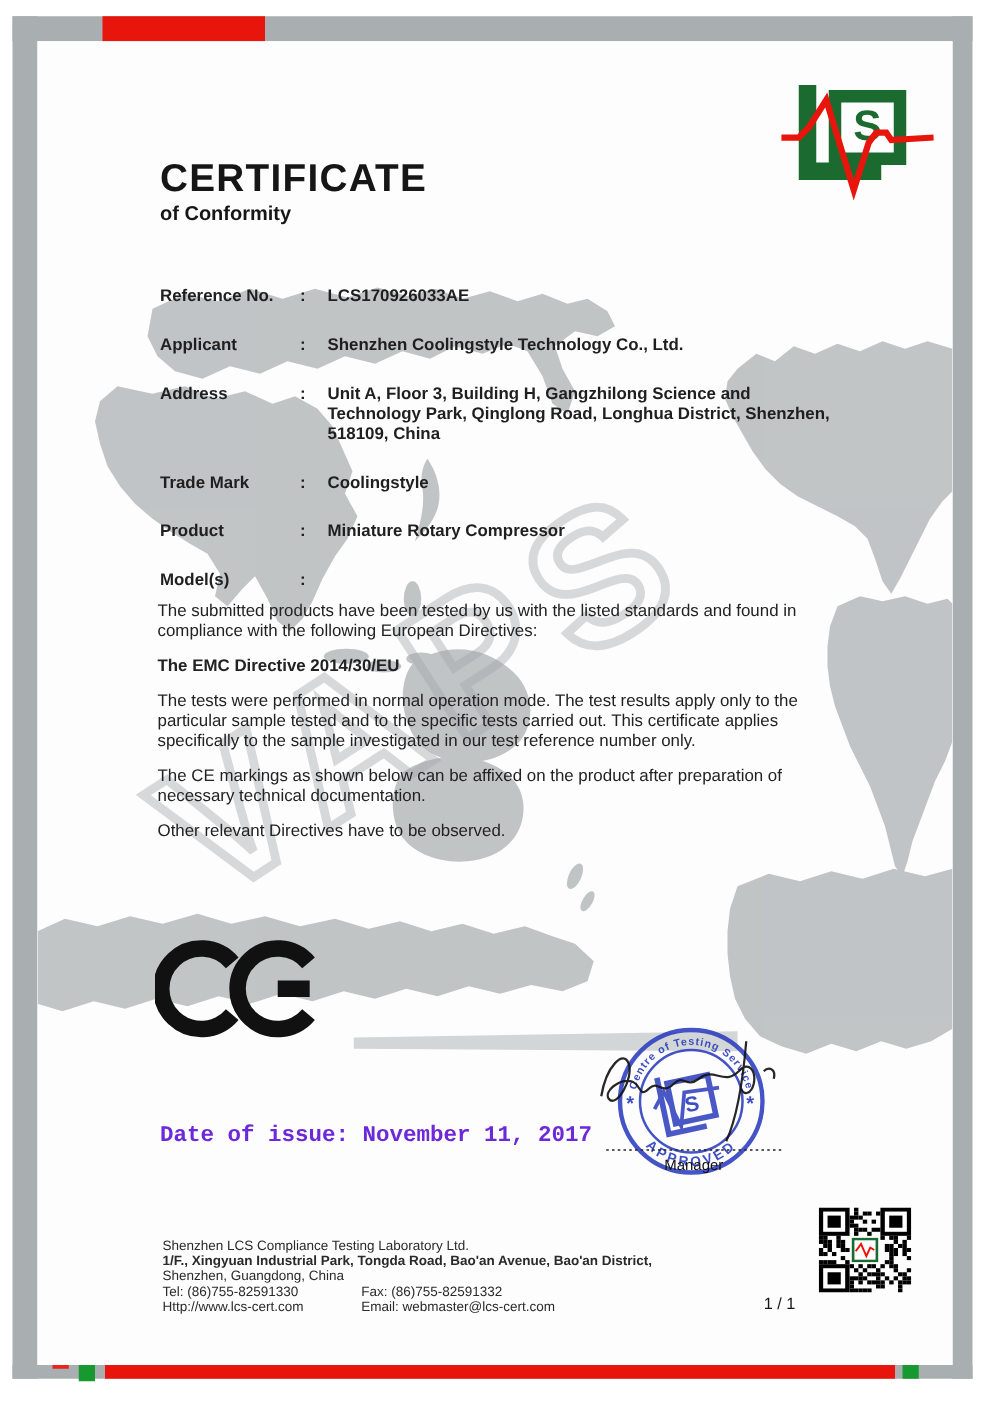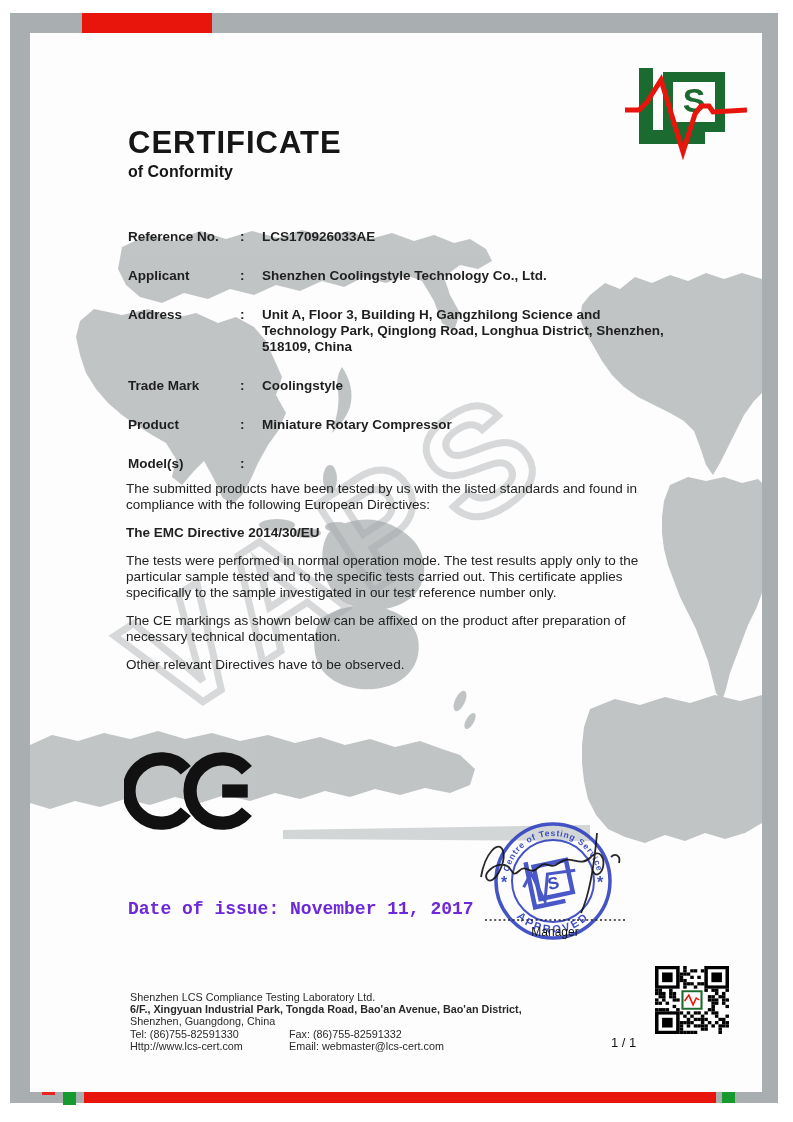--- a/index.html
+++ b/index.html
@@ -182,21 +182,21 @@
         <text x="78" y="76" font-size="17" font-weight="bold" fill="#2b3cbe" text-anchor="middle" opacity="0.9" transform="rotate(-12 78 68)">S</text>
         <line x1="10" y1="107" x2="152" y2="107" stroke="#222" stroke-width="1.3" stroke-dasharray="2,2.6"></line>
         <path d="M6,64 C10,40 24,26 28,38 C32,50 18,74 12,66 C8,60 20,50 30,52 C38,54 36,66 44,58
                  C52,50 54,64 64,54 C72,46 74,58 84,50 C96,40 104,56 116,44 C124,35 130,44 128,54
                  C126,62 120,64 118,58 M122,20 C120,44 116,78 106,100 M136,44 C140,40 146,42 144,50" fill="none" stroke="#151515" stroke-width="1.8" opacity="0.92"></path>
         <text x="80" y="123" font-size="12" fill="#111" text-anchor="middle">Manager</text>
       </svg>
 
       <div class="footer">
         <div>Shenzhen LCS Compliance Testing Laboratory Ltd.</div>
-        <div class="b">6/F., Xingyuan Industrial Park, Tongda Road, Bao'an Avenue, Bao'an District,</div>
+        <div class="b">1/F., Xingyuan Industrial Park, Tongda Road, Bao'an Avenue, Bao'an District,</div>
         <div>Shenzhen, Guangdong, China</div>
         <div class="cols">
           <span class="c1">Tel: (86)755-82591330</span>
           <span>Fax: (86)755-82591332</span>
         </div>
         <div class="cols">
           <span class="c1">Http://www.lcs-cert.com</span>
           <span>Email: webmaster@lcs-cert.com</span>
         </div>
       </div>

